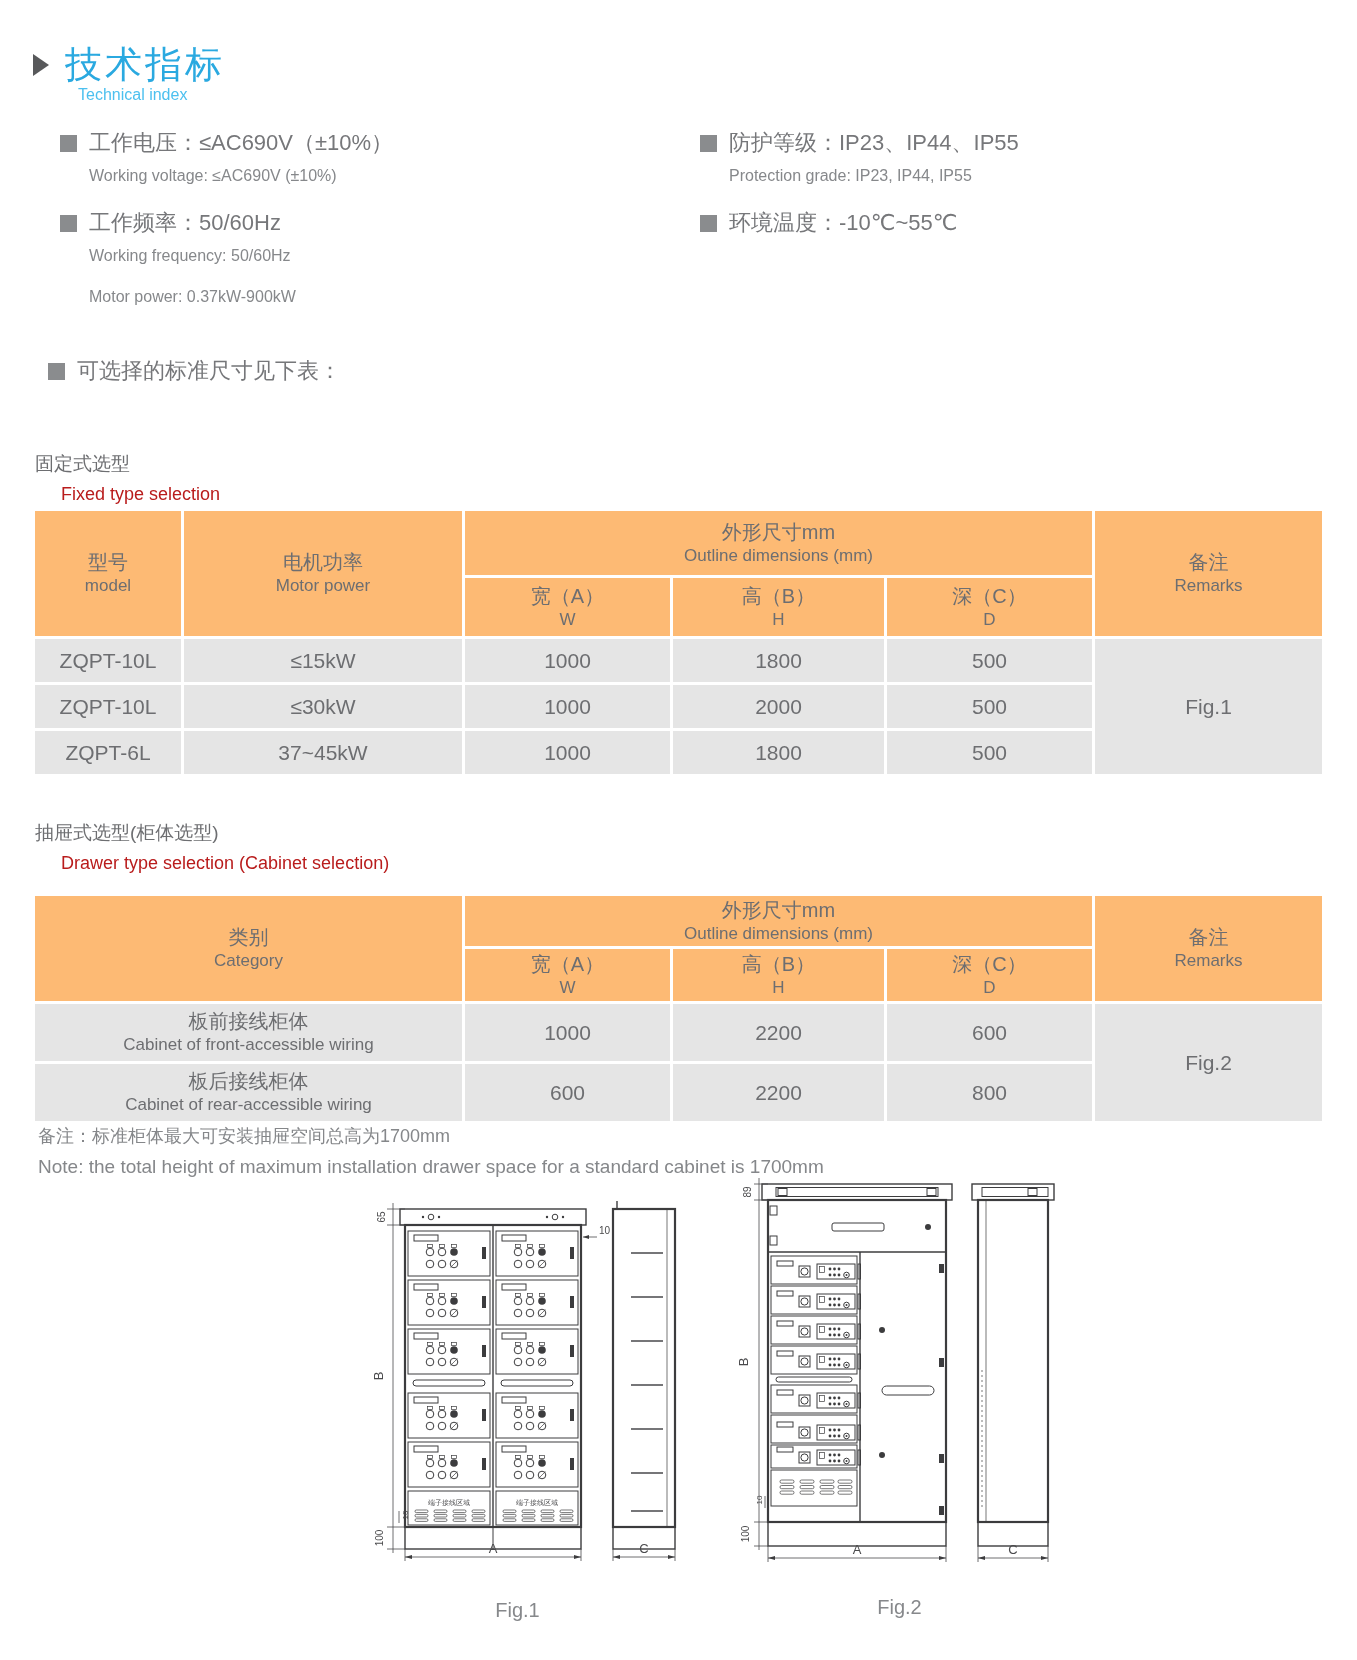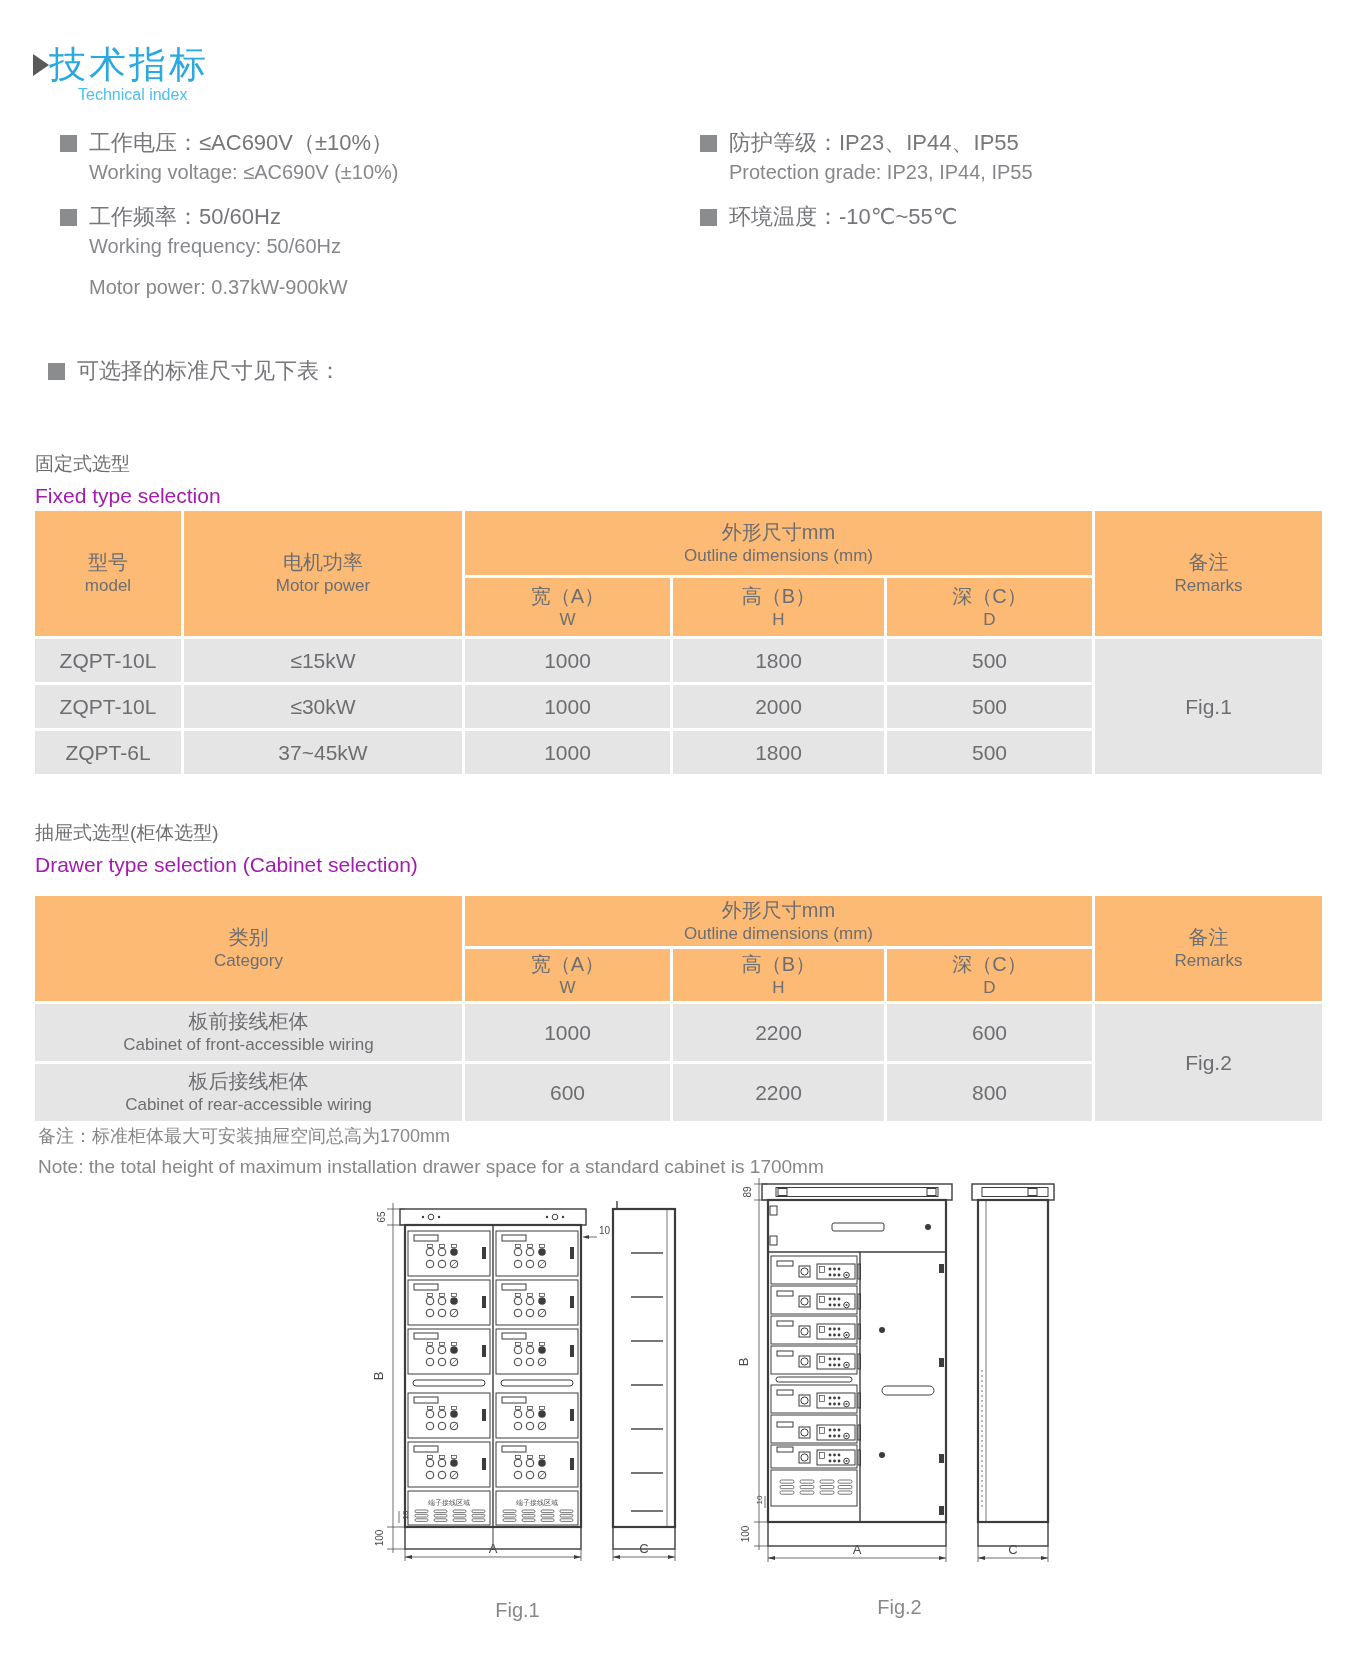--- a/index.html
+++ b/index.html
@@ -2,37 +2,37 @@
 <html><head>
 <meta charset="utf-8">
 <style>
   * { margin:0; padding:0; box-sizing:border-box; }
   html,body { background:#fff; }
   .page {
     position:relative; width:1357px; height:1660px; background:#ffffff;
     font-family:"Liberation Sans","DejaVu Sans",sans-serif; overflow:hidden;
   }
   
-  .title-row { position:absolute; left:33px; top:40px; display:flex; align-items:center; }
+  .title-row { position:absolute; left:33px; top:40px; display:flex; align-items:center; gap:16px; }
   .title-arrow { width:0; height:0; border-left:16px solid #58595b; border-top:11px solid transparent; border-bottom:11px solid transparent; }
   .title-zh { font-size:37px; color:#2aa9e0; letter-spacing:3px; font-weight:400; }
   .subtitle { position:absolute; left:78px; top:86px; font-size:16px; color:#4cc0ef; }
   
   .specs { position:absolute; }
   .specs-left  { left:60px;  top:128px; width:620px; }
   .specs-right { left:700px; top:128px; width:620px; }
   .specs-more  { left:48px;  top:356px; width:900px; }
   .spec-item { margin-bottom:12px; }
   .spec-zh { display:flex; align-items:center; gap:12px; height:30px; font-size:22px; color:#76777a; }
   .bullet { width:17px; height:17px; background:#8a8c8e; flex:0 0 17px; }
-  .spec-en { font-size:20px; color:#86888b; margin:3px 0 15px 29px; height:26px; }
+  .spec-en { font-size:16px; color:#86888b; margin:9px 0 15px 29px; height:26px; }
   
   .section { position:absolute; left:35px; }
   .section .sec-zh { font-size:19px; color:#6d6e71; }
-  .section .sec-en { font-size:21px; color:#a21caf; margin-top:7px; }
+  .section .sec-en { font-size:18px; color:#b91c1c; margin-top:7px;margin-left:26px; }
   .sec1 { top:451px; } .sec2 { top:820px; }
   
   table.spec-table { position:absolute; left:32px; width:1293px; border-collapse:separate; border-spacing:3px; table-layout:fixed; }
   .table1 { top:508px; } .table2 { top:893px; }
   th, td { padding:0; text-align:center; vertical-align:middle; font-weight:400; }
   th.hc { background:#fdba74; color:#6d6e71; }
   .zh { font-size:20px; line-height:1.3; } .en { font-size:17px; line-height:1.3; }
   td.dc { background:#e5e5e5; color:#6d6e71; font-size:21px; }
   td.dc .zh { font-size:20px; } td.dc .en { font-size:17px; }
   .table1 thead tr:first-child th { height:64px; }

